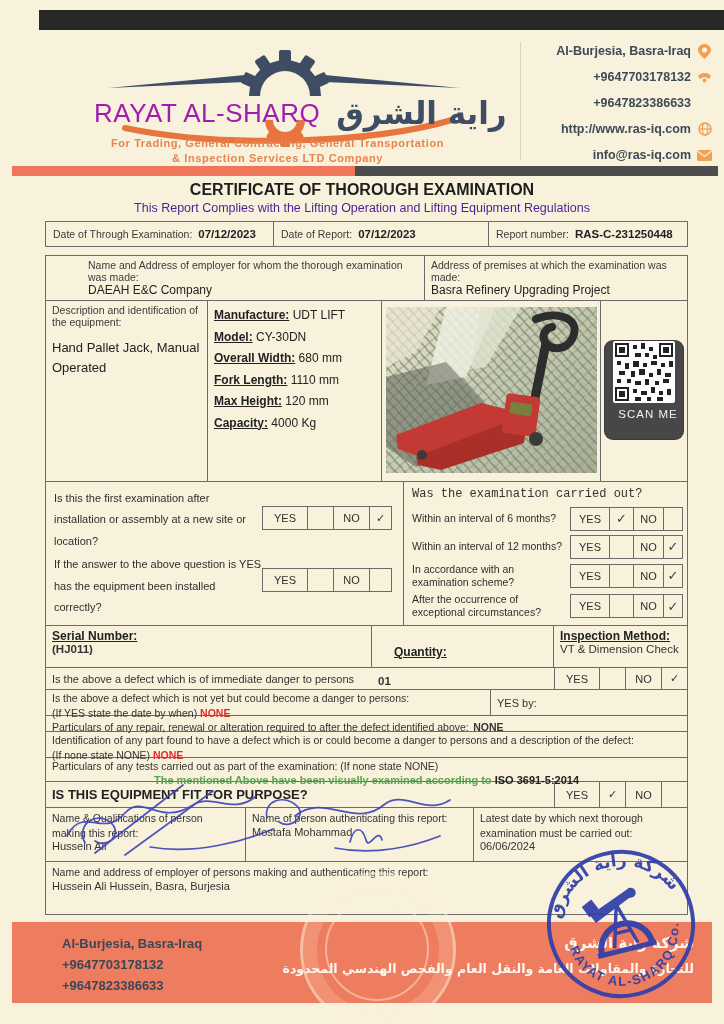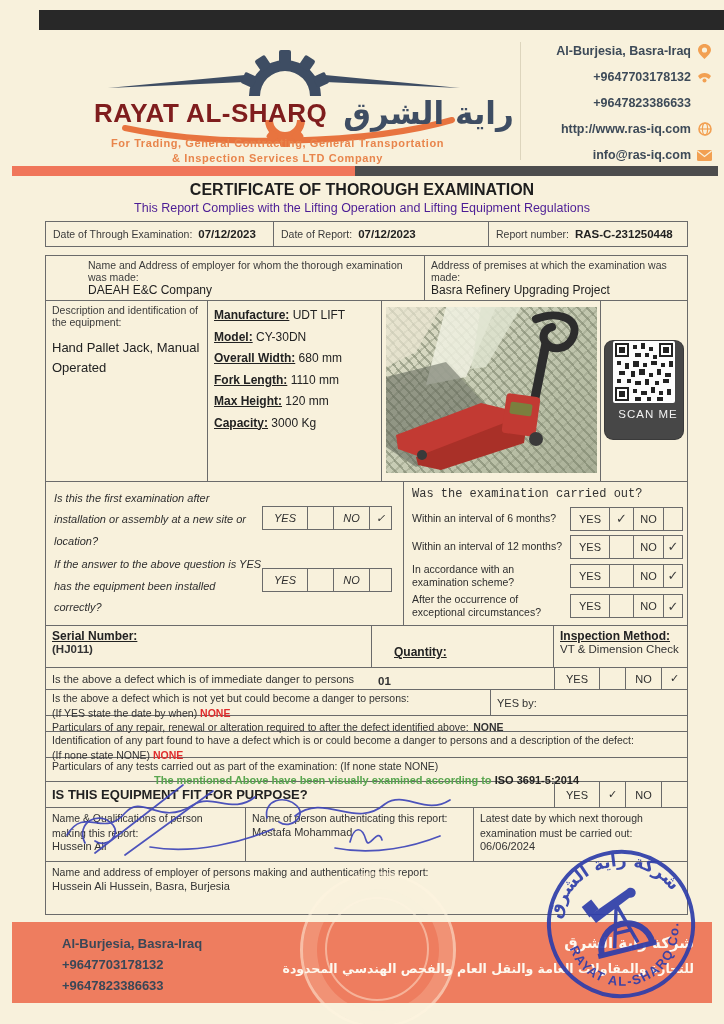--- a/index.html
+++ b/index.html
@@ -3,21 +3,21 @@
 <meta charset="utf-8">
 <style>
   html,body{margin:0;padding:0;background:#efe9d6;}
   #page{position:relative;width:724px;height:1024px;background:#f8f1dc;overflow:hidden;
         font-family:"Liberation Sans",sans-serif;color:#333;}
   .abs{position:absolute;}
   
   #topbar{left:39px;top:10px;width:685px;height:20px;background:#282828;}
   #logo-block{left:80px;top:34px;width:395px;height:132px;}
   #brand-row{position:absolute;left:0;top:50px;width:100%;display:flex;align-items:center;}
-  #brand-en{font-size:26px;font-weight:700;letter-spacing:.5px;color:#7f1d1d;white-space:nowrap;margin-left:14px;}
+  #brand-en{font-size:26px;font-weight:400;letter-spacing:.5px;color:#a21caf;white-space:nowrap;margin-left:14px;}
   #brand-ar{font-size:31px;font-weight:700;color:#3e4d63;font-family:"DejaVu Sans",sans-serif;white-space:nowrap;margin-left:10px;}
   #tagline{position:absolute;left:0;top:102px;width:100%;text-align:center;color:#e8854c;
            font-size:11px;font-weight:600;letter-spacing:.6px;line-height:15px;}
   #contact-sep{left:520px;top:42px;width:1px;height:118px;background:#ddd5bd;}
   #contact{right:12px;top:38px;width:196px;}
   .c-row{display:flex;justify-content:flex-end;align-items:center;height:26px;gap:6px;
          font-size:12.5px;font-weight:600;color:#3d4a58;}
   .c-ico{width:15px;height:15px;flex:0 0 15px;display:flex;align-items:center;justify-content:center;}
   
   #div-salmon{left:12px;top:166px;width:343px;height:10px;background:#f0765a;}
@@ -212,21 +212,21 @@
       <div class="c" style="width:162px;">
         <div class="lbl">Description and identification of the equipment:</div>
         <div class="big" style="margin-top:10px;line-height:1.5;">Hand Pallet Jack, Manual Operated</div>
       </div>
       <div class="c" style="width:174px;padding-top:7px;">
         <div class="spec"><b>Manufacture:</b><span> UDT LIFT</span></div>
         <div class="spec"><b>Model:</b><span> CY-30DN</span></div>
         <div class="spec"><b>Overall Width:</b><span> 680 mm</span></div>
         <div class="spec"><b>Fork Length:</b><span> 1110 mm</span></div>
         <div class="spec"><b>Max Height:</b><span> 120 mm</span></div>
-        <div class="spec"><b>Capacity:</b><span> 3000 Kg</span></div>
+        <div class="spec"><b>Capacity:</b><span> 4000 Kg</span></div>
       </div>
       <div class="c" style="width:219px;padding:0;">
         <div id="photo">
           <svg width="211" height="166" viewBox="0 0 211 166">
             <polygon points="60,0 110,0 80,70 40,78" fill="#eef0e0" opacity="0.85"></polygon>
             <polygon points="95,0 135,0 100,60 85,62" fill="#dfe4d0" opacity="0.8"></polygon>
             <polygon points="0,0 55,0 30,45 0,60" fill="#e9e5d2" opacity="0.7"></polygon>
             <polygon points="0,70 60,55 120,120 30,160 0,140" fill="#5f6458" opacity="0.55"></polygon>
             <path d="M150,12 C175,2 196,14 186,32 C180,43 166,44 160,36 C155,30 158,22 166,20" stroke="#2d2d2d" stroke-width="8" fill="none" stroke-linecap="round"></path>
             <path d="M160,36 L148,96" stroke="#2d2d2d" stroke-width="9"></path>
@@ -290,21 +290,21 @@
                   <rect x="21" y="27" width="3" height="2"></rect>
               </g>
             </svg>
           </div>
           <div id="qr-label">SCAN ME</div>
         </div>
       </div>
     </div>
 
     <div class="row" style="height:144px;">
-      <div class="c" style="width:358px;padding:6px 8px;font-style:italic;">
+      <div class="c" style="width:358px;padding:6px 8px;">
         <div style="display:flex;">
           <div class="q-text" style="width:208px;">Is this the first examination after installation or assembly at a new site or location?</div>
           <div class="yn boxed" style="width:130px;margin-top:18px;">
             <div class="w-yes">YES</div>
             <div class="w-m1 mark"></div>
             <div class="w-no">NO</div>
             <div class="w-m2 mark">✓</div>
           </div>
         </div>
         <div style="display:flex;margin-top:2px;">

